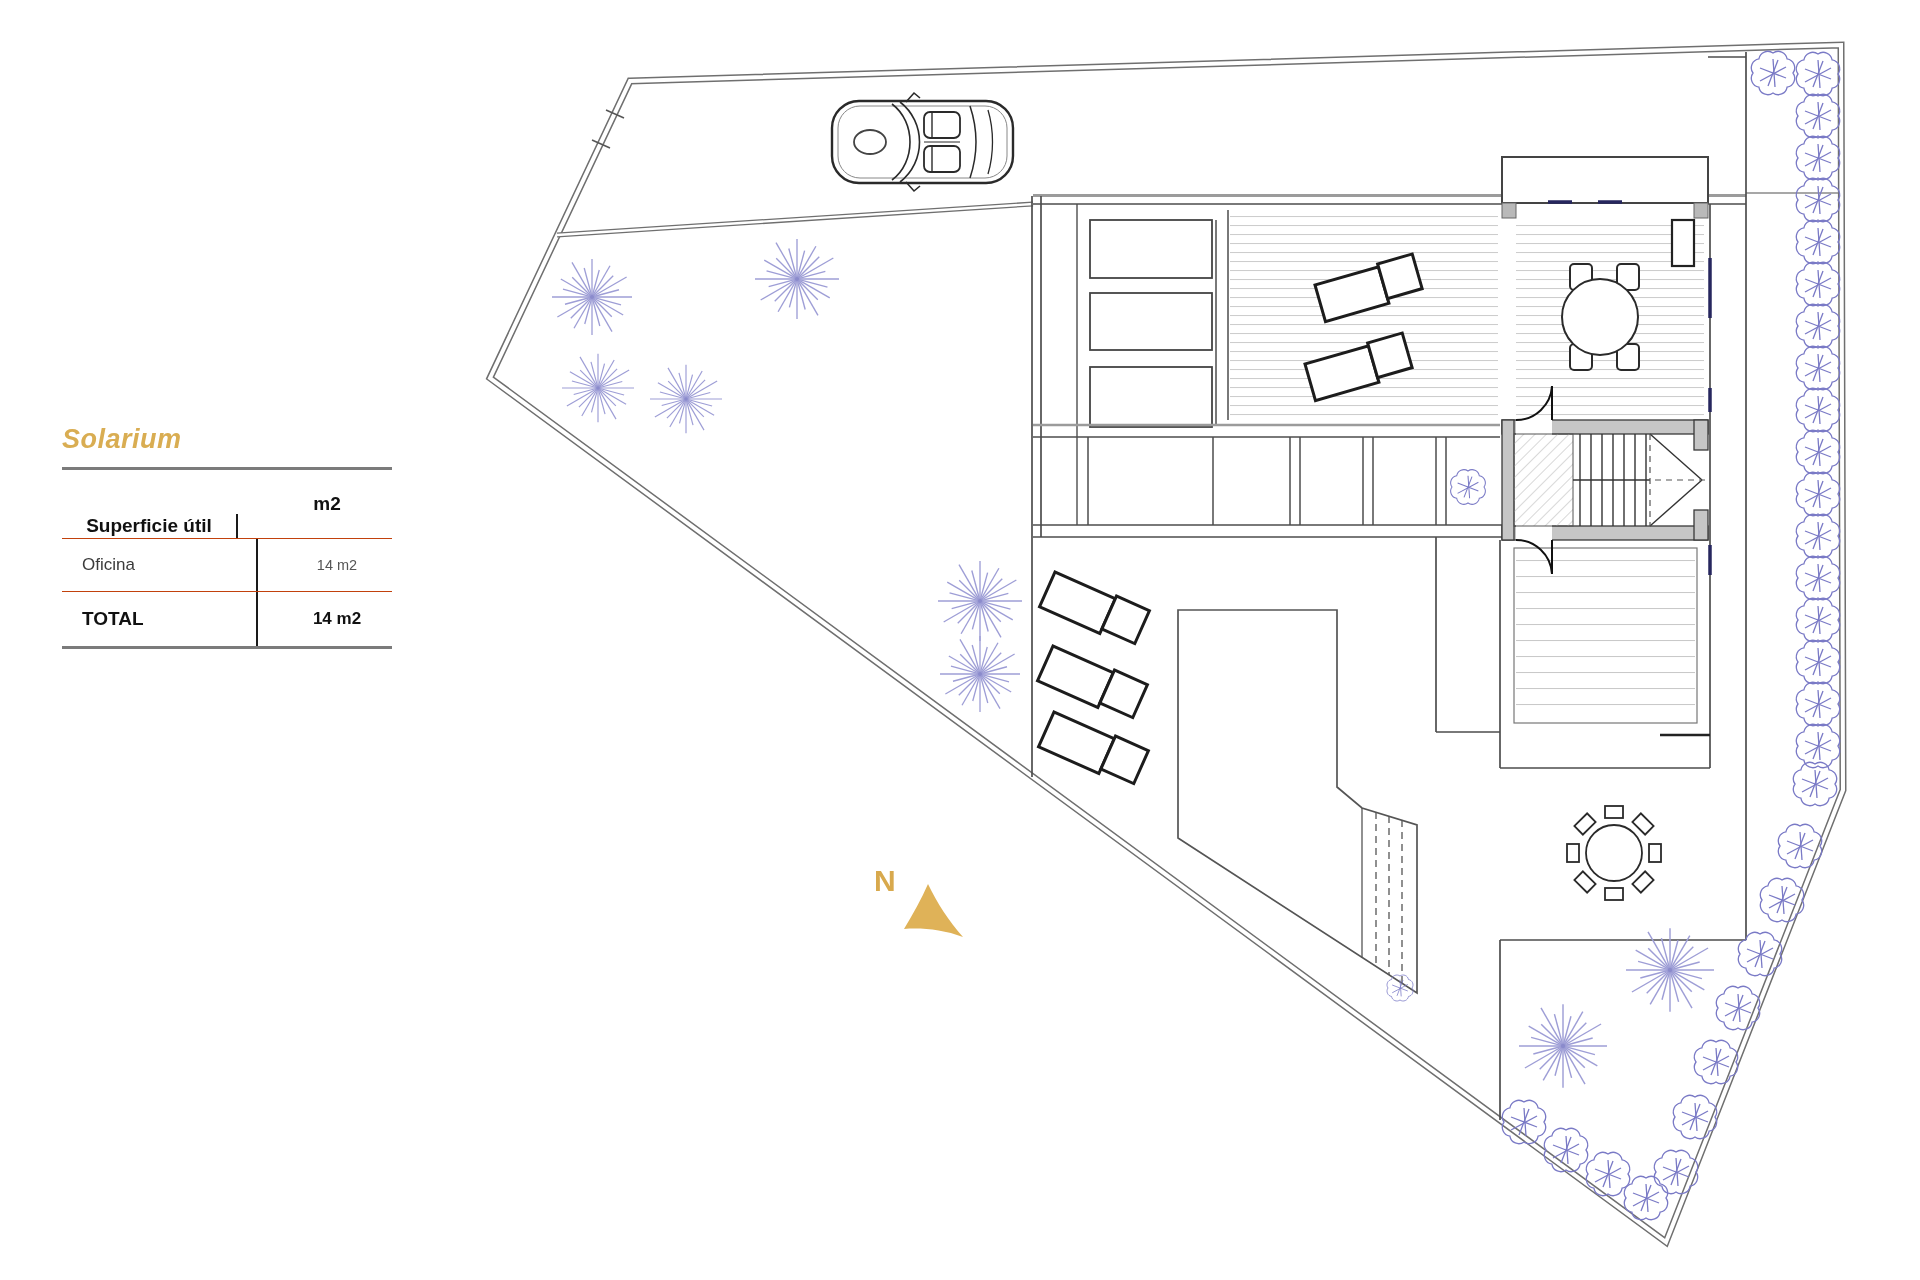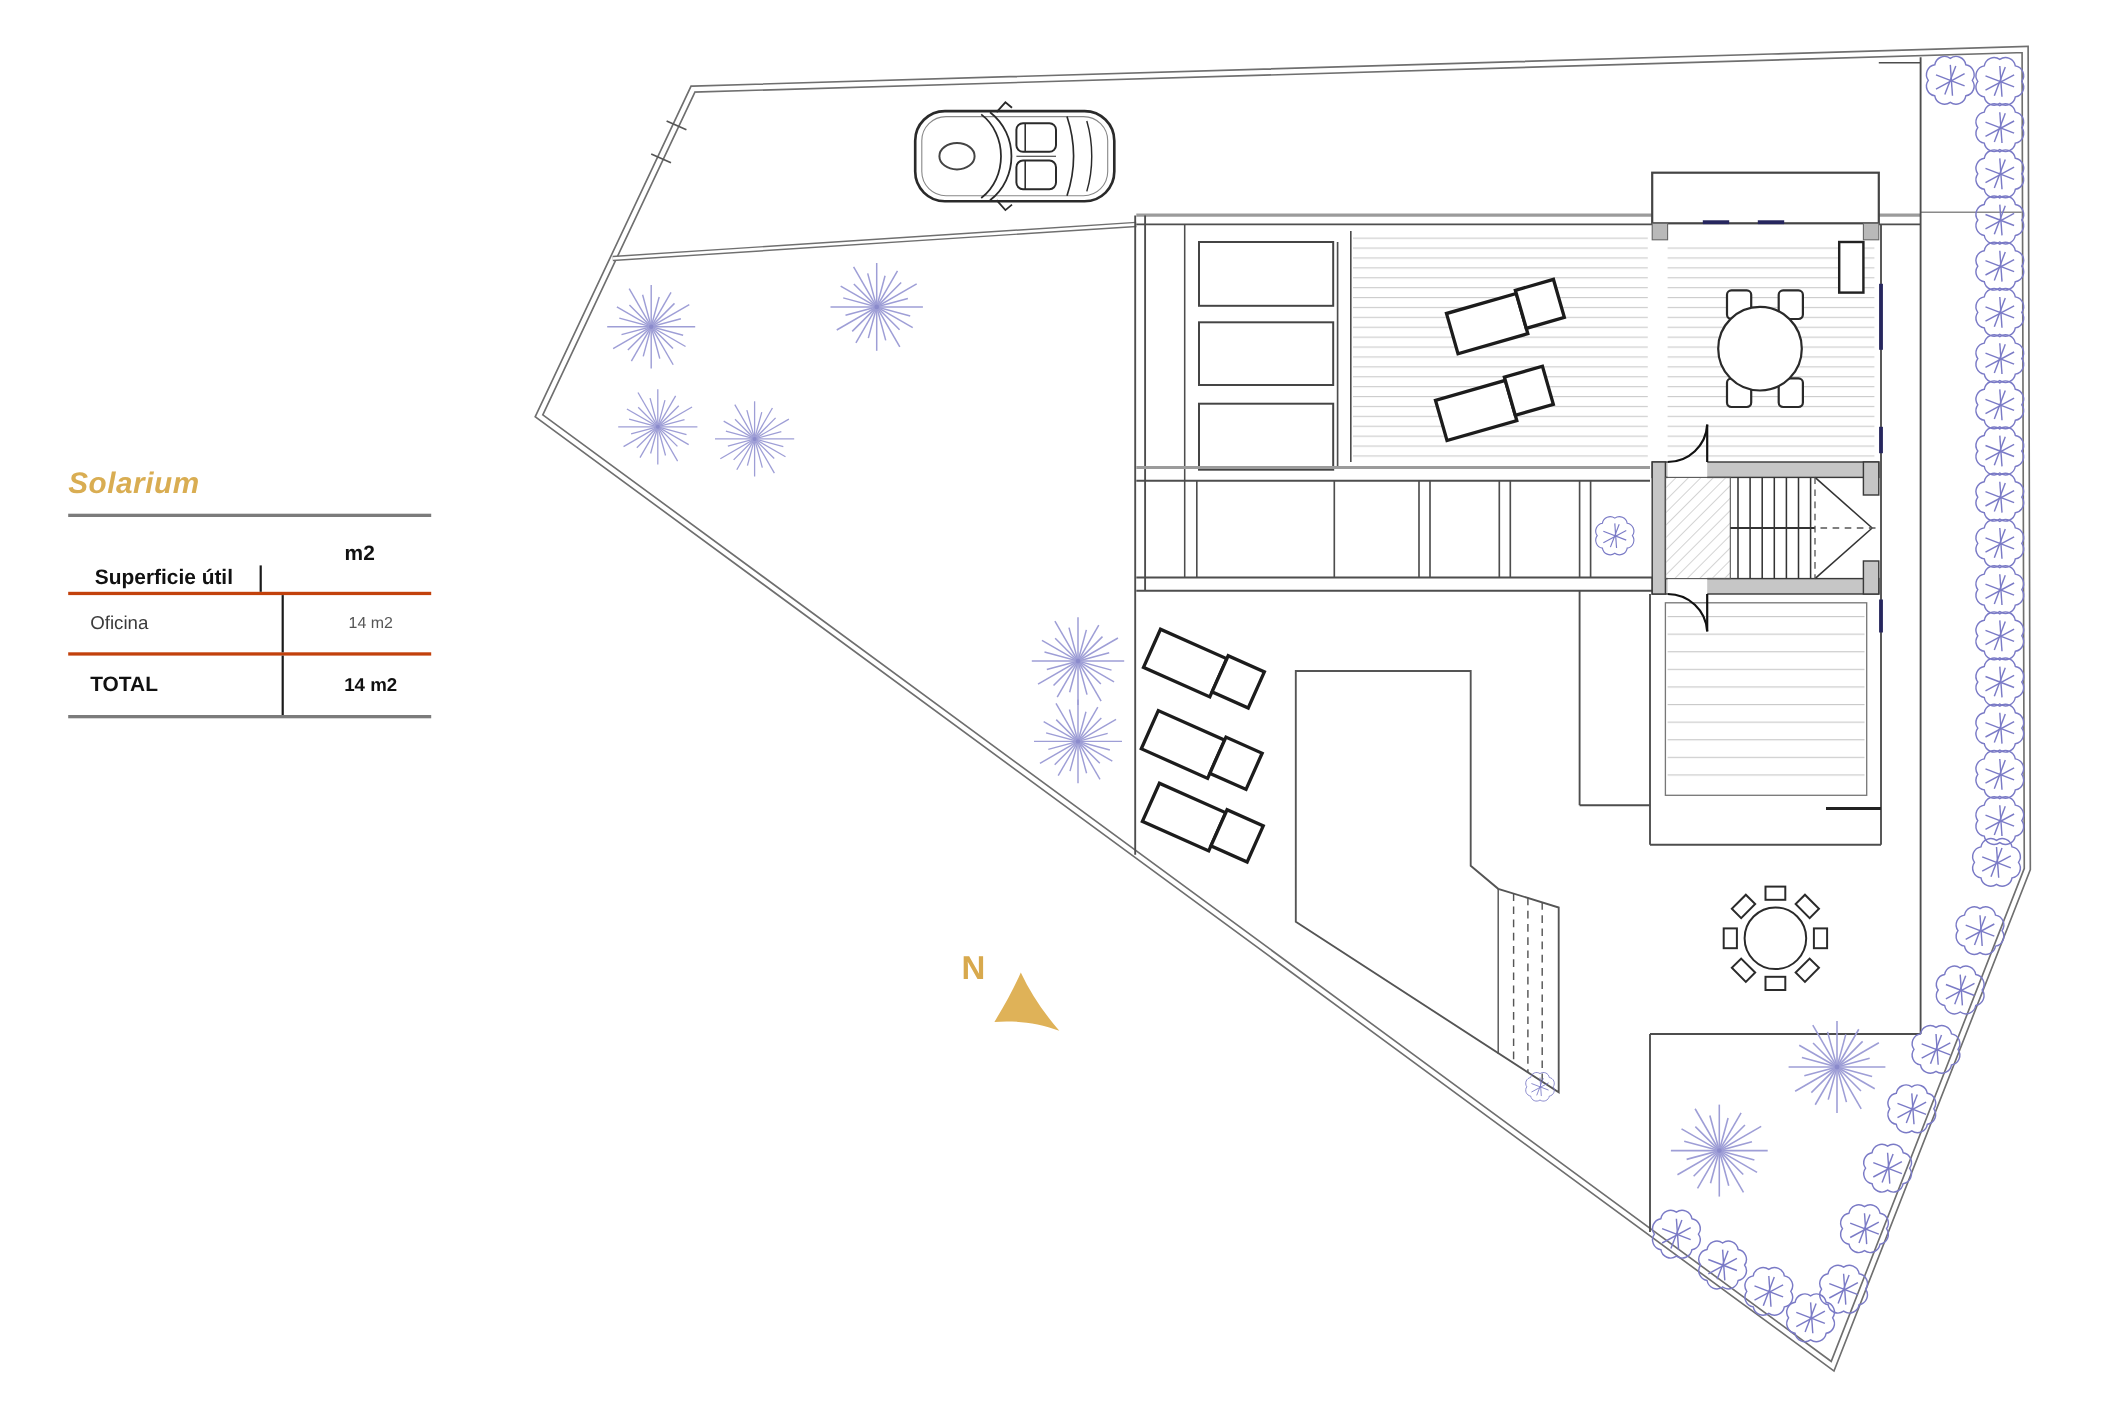--- a/index.html
+++ b/index.html
@@ -5,21 +5,21 @@
   html,body{margin:0;padding:0;background:#fff;}
   .stage{position:relative;width:1920px;height:1280px;background:#ffffff;overflow:hidden;
          font-family:"Liberation Sans",sans-serif;}
   .plan-svg{position:absolute;left:0;top:0;}
   
   .legend{position:absolute;left:62px;top:424px;width:330px;}
   .legend-title{font-size:27px;font-weight:bold;font-style:italic;
                 color:#d9ad52;letter-spacing:.5px;margin-bottom:12px;}
   .tbl{border-top:3px solid #7b7b7b;border-bottom:3px solid #7b7b7b;width:330px;}
   .tr{display:flex;align-items:stretch;}
-  .tr + .tr{border-top:3px solid #c2410c;justify-content:space-between;}
+  .tr + .tr{border-top:1px solid #c2410c;justify-content:space-between;}
   .c1{width:174px;border-right:2px solid #1a1a1a;display:flex;align-items:center;}
   .c2{flex:1;display:flex;align-items:center;justify-content:center;padding-left:24px;}
   .row-head{height:68px;}
   .row-item{height:52px;}
   .row-total{height:54px;}
   .row-head .c1{justify-content:center;font-weight:bold;font-size:19px;color:#111;margin-top:44px;}
   .row-head .c2{font-weight:bold;font-size:19px;color:#111;}
   .row-item .c1{padding-left:20px;font-size:17px;color:#3b3b3b;}
   .row-item .c2{font-size:14.5px;color:#555;}
   .row-total .c1{padding-left:20px;font-weight:bold;font-size:19px;color:#111;}

